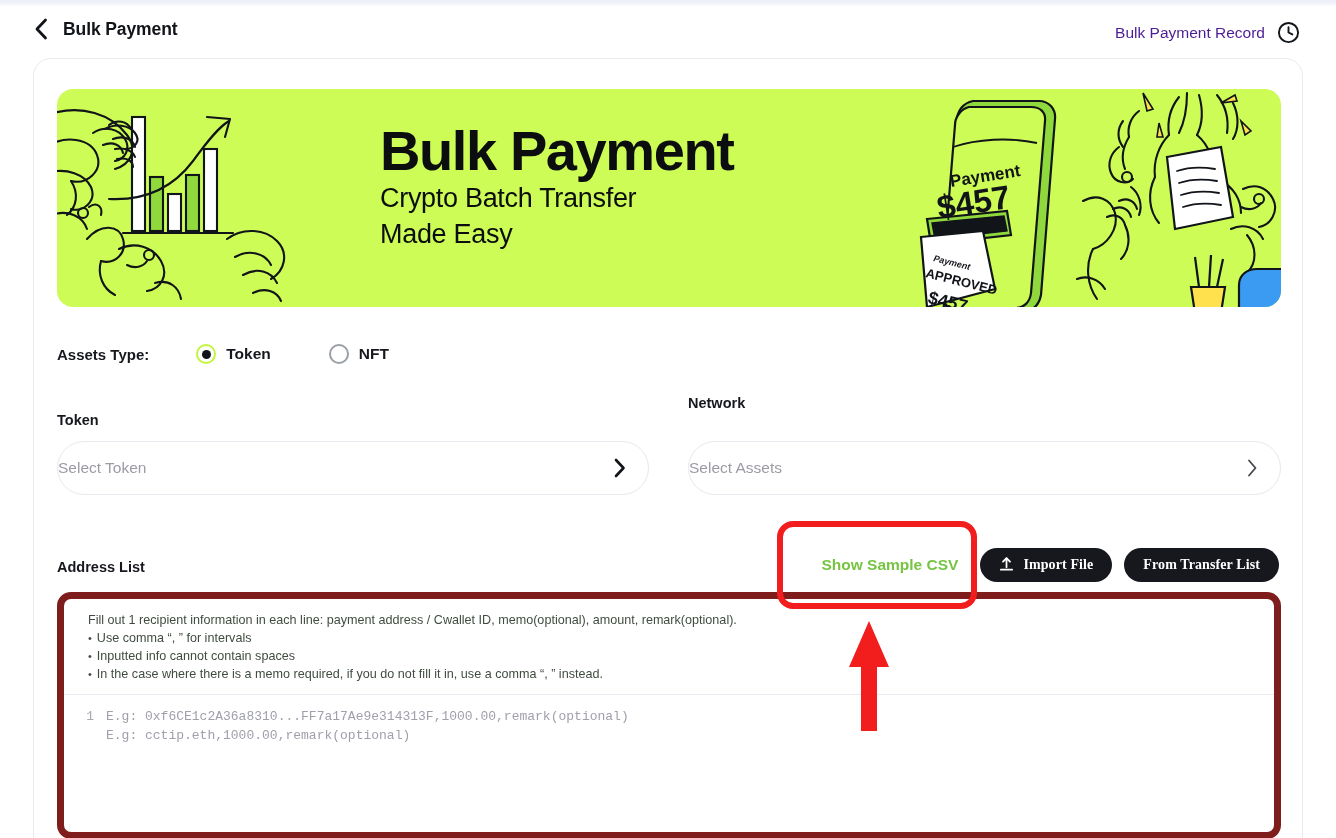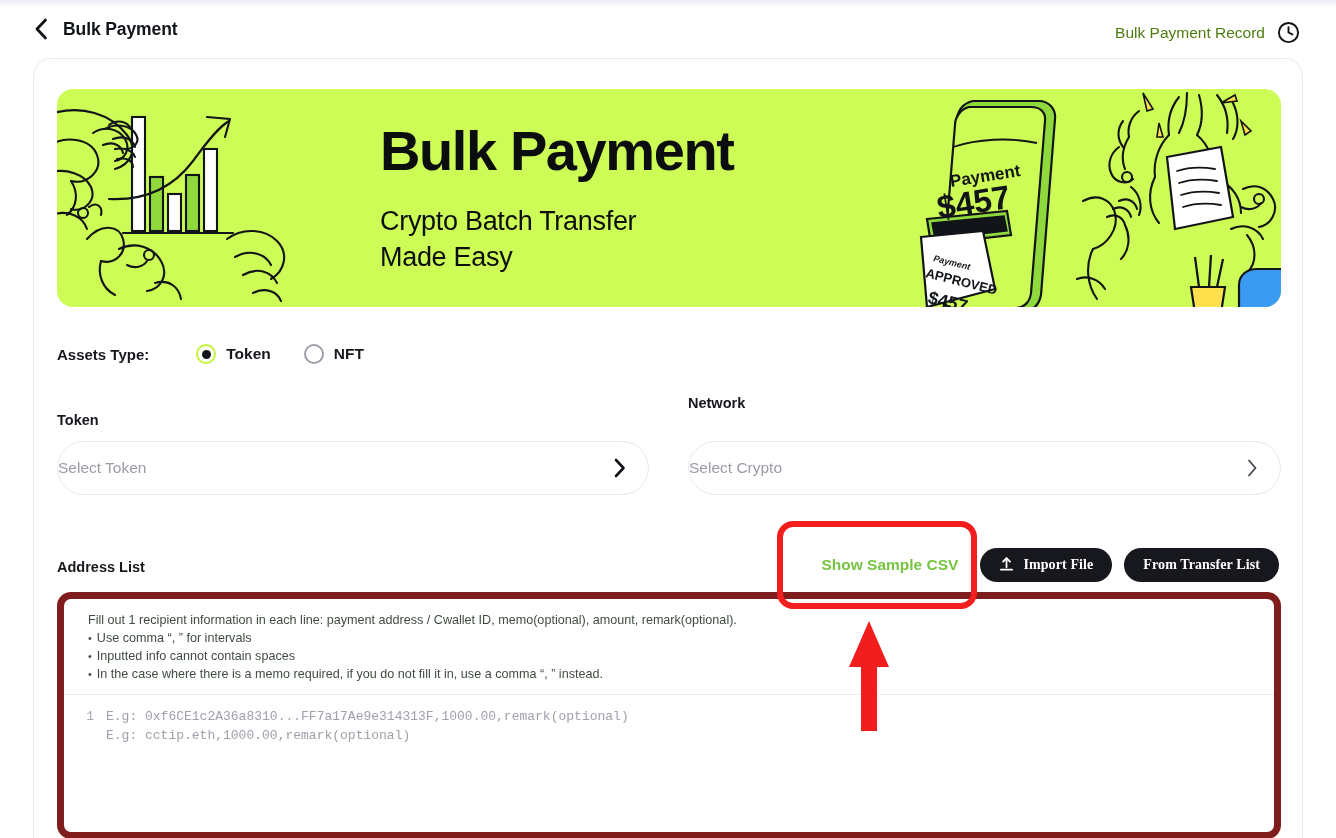--- a/index.html
+++ b/index.html
@@ -29,21 +29,21 @@
   }
   .back-chevron { width: 16px; height: 22px; display: block; }
   .page-title {
     font-size: 17.5px; font-weight: 700; color: #111418; letter-spacing: -0.1px;
     white-space: nowrap;
   }
   .record-wrap {
     position: absolute; right: 36px; top: 14px;
     display: flex; align-items: center; gap: 12px;
   }
-  .record-label { font-size: 15.5px; color: #4d7c0f; white-space: nowrap; }
+  .record-label { font-size: 15.5px; color: #4c1d95; white-space: nowrap; }
   .clock-icon { width: 23px; height: 23px; display: block; }
 
   
   .card {
     position: absolute; left: 33px; top: 58px;
     width: 1270px; height: 800px;
     background: #ffffff;
     border: 1px solid #e9e9ef;
     border-radius: 18px;
   }
@@ -56,39 +56,39 @@
     border-radius: 16px;
     overflow: hidden;
   }
   .banner svg { position: absolute; top: 0; left: 0; }
   .banner-text { position: absolute; left: 323px; top: 32px; }
   .banner-title {
     font-size: 56px; font-weight: 800; color: #0b0d0e;
     letter-spacing: -1.4px; line-height: 1.08; white-space: nowrap;
   }
   .banner-sub {
-    margin-top: 23px;
+    margin-top: 0;
     font-size: 27px; font-weight: 500; color: #0b0d0e;
     line-height: 1.33; letter-spacing: -0.3px; white-space: pre-line;
   }
 
   
   .assets-row {
     position: absolute; left: 23px; top: 285px;
     display: flex; align-items: center;
   }
   .assets-label {
     font-size: 15px; font-weight: 700; color: #16181d; white-space: nowrap;
   }
   .radio-opt {
     display: flex; align-items: center; gap: 10px; cursor: pointer;
     white-space: nowrap;
   }
   .radio-opt.first { margin-left: 47px; }
-  .radio-opt.second { margin-left: 33px; }
+  .radio-opt.second { margin-left: 58px; }
   .radio-ring {
     width: 20px; height: 20px; border-radius: 50%;
     border: 2px solid #9aa0a6; background: #fff;
     display: flex; align-items: center; justify-content: center;
     flex: 0 0 auto;
   }
   .radio-ring.checked { border-color: #C3F53C; }
   .radio-dot { width: 9px; height: 9px; border-radius: 50%; background: #111418; }
   .radio-text { font-size: 15.5px; font-weight: 600; color: #16181d; }
 
@@ -340,21 +340,21 @@
   <div class="field-label" style="left:23px; top:353px;">Token</div>
   <div class="select-box" style="left:23px; top:382px; width:592px;">
     <span class="select-placeholder">Select Token</span>
     <svg class="select-chevron" width="13" height="20" viewBox="0 0 13 20">
       <path d="M3 2 L 10.5 10 L 3 18" fill="none" stroke="#111418" stroke-width="2.6" stroke-linecap="round" stroke-linejoin="round"></path>
     </svg>
   </div>
 
   <div class="field-label" style="left:654px; top:336px;">Network</div>
   <div class="select-box" style="left:654px; top:382px; width:593px;">
-    <span class="select-placeholder">Select Crypto</span>
+    <span class="select-placeholder">Select Assets</span>
     <svg class="select-chevron" width="12" height="19" viewBox="0 0 12 19">
       <path d="M3 2 L 9.5 9.5 L 3 17" fill="none" stroke="#44474d" stroke-width="1.8" stroke-linecap="round" stroke-linejoin="round"></path>
     </svg>
   </div>
 
   <div class="addr-label">Address List</div>
   <div class="addr-actions">
     <button class="btn-ghost">Show Sample CSV</button>
     <button class="btn-dark">
       <svg class="upload-icon" viewBox="0 0 16 17">

